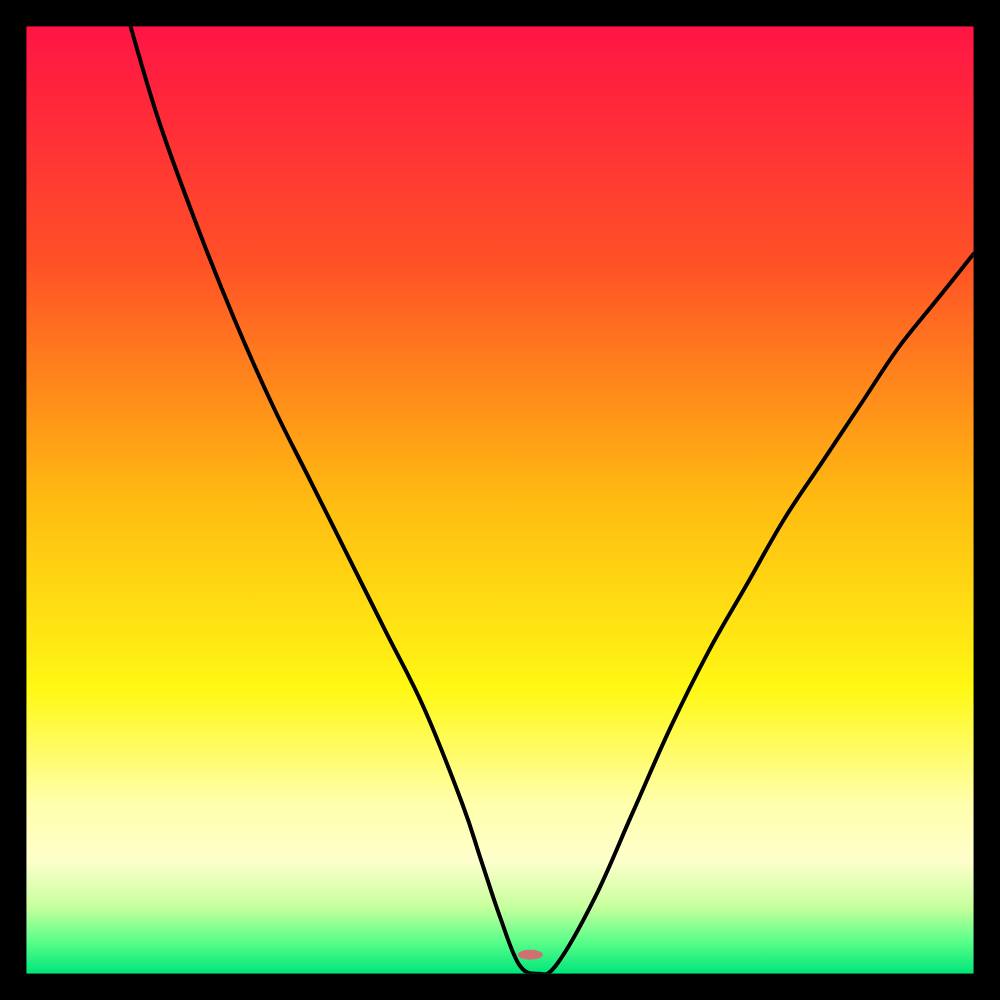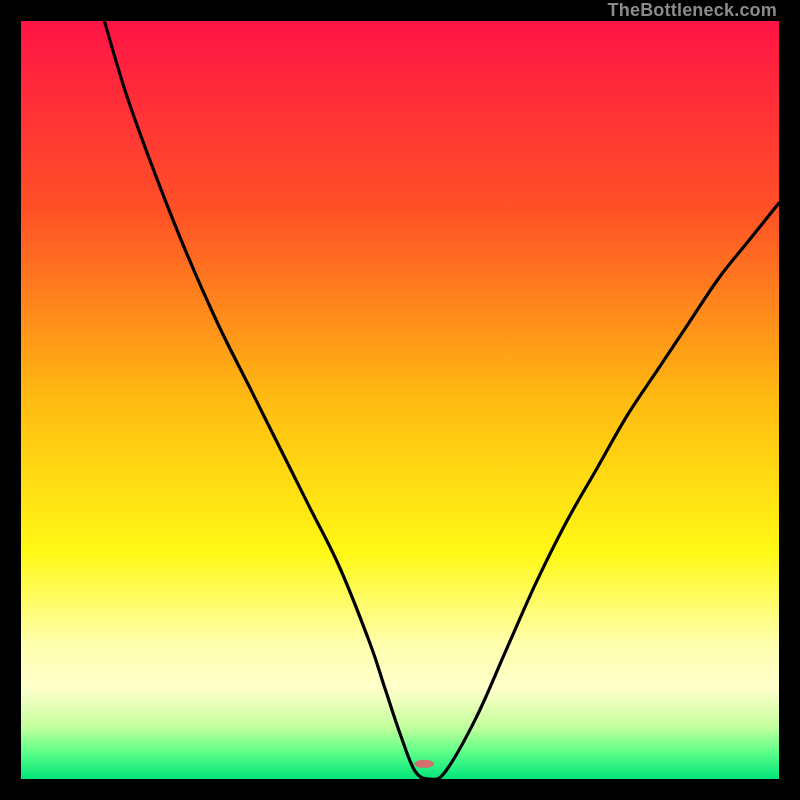--- a/index.html
+++ b/index.html
@@ -40,21 +40,20 @@
   }
   svg {
     display: block;
   }
 </style>
 </head>
 <body>
 
 <div class="frame">
 
-  <div class="watermark">TheBottleneck.com</div>
 
   <div class="plot-area">
     <svg id="plot-svg" width="758" height="758" viewBox="0 0 758 758">
       <defs>
         <linearGradient id="bg-grad" x1="0" y1="0" x2="0" y2="1">
             <stop offset="0%" stop-color="#ff1445"></stop>
             <stop offset="25%" stop-color="#ff5126"></stop>
             <stop offset="50%" stop-color="#ffbb11"></stop>
             <stop offset="70%" stop-color="#fff814"></stop>
             <stop offset="82%" stop-color="#ffffac"></stop>

